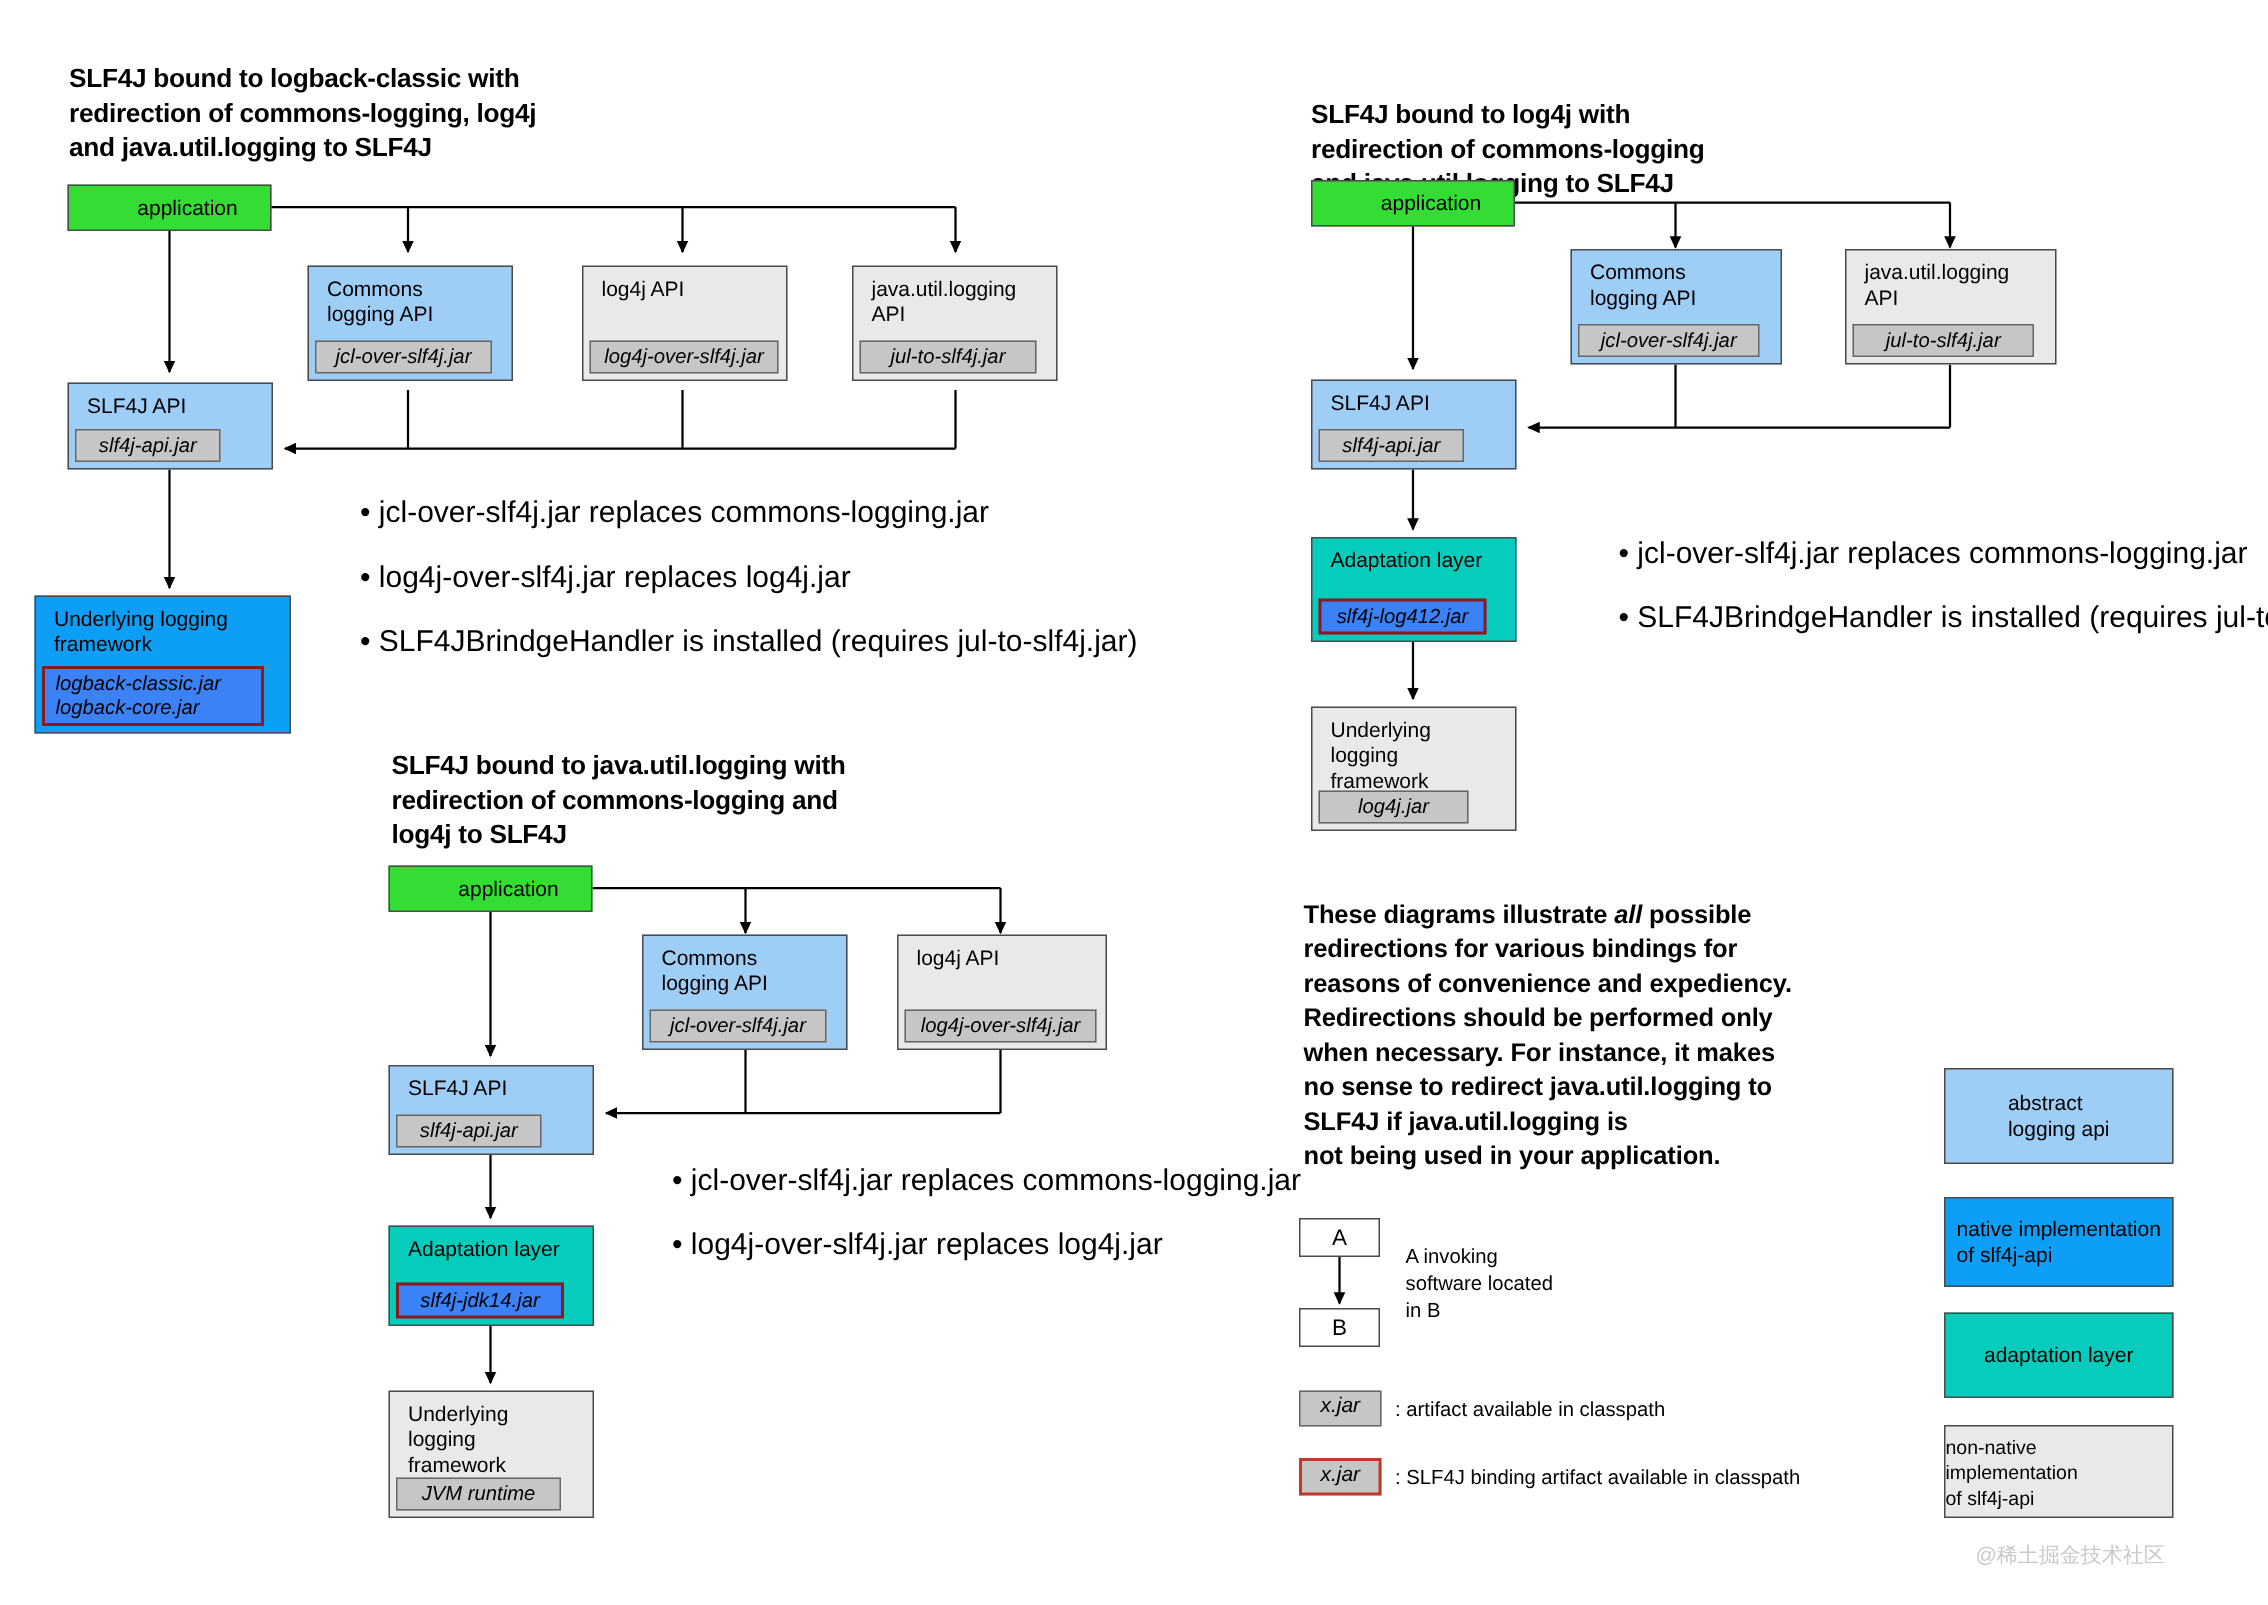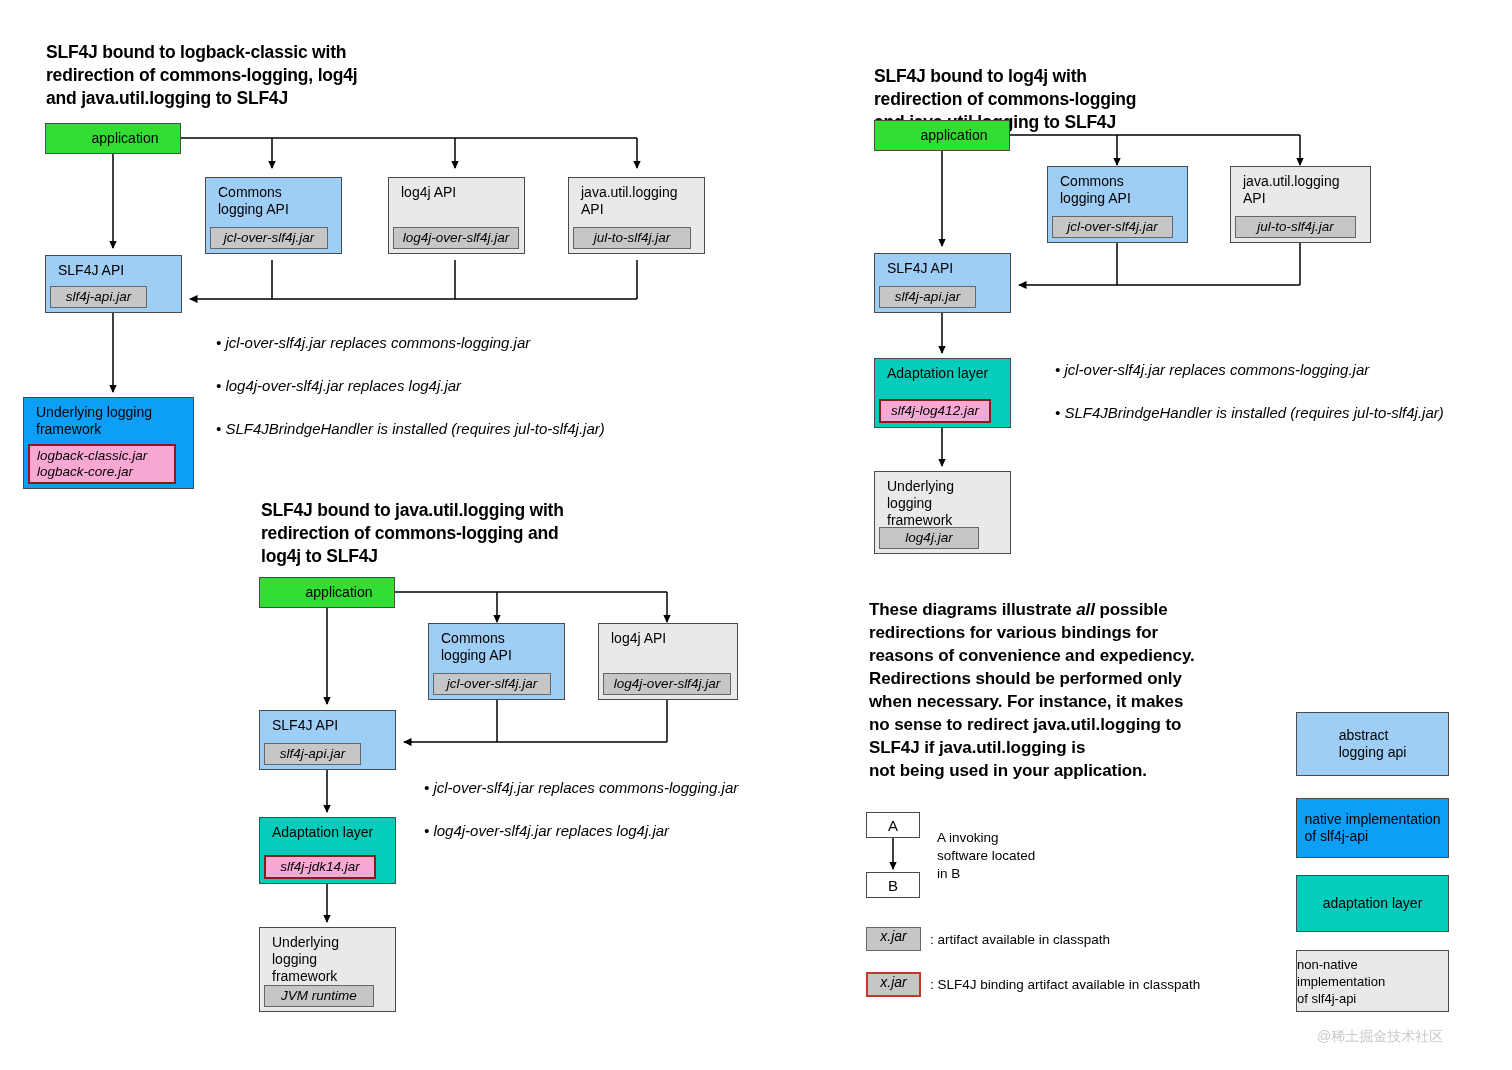--- a/index.html
+++ b/index.html
@@ -13,39 +13,39 @@
 
   
   .node{position:absolute;border:1.4px solid #4a4a4a;box-sizing:border-box;
         display:flex;flex-direction:column;align-items:center;}
   .node .ttl{font-size:14px;line-height:17px;text-align:left;width:100%;
              padding-top:6px;white-space:pre-line;padding-left:24px;}
   .jar{position:absolute;left:4px;bottom:4px;background:#c6c6c6;
        border:1.3px solid #666;box-sizing:border-box;font-style:italic;
        font-size:13.5px;line-height:16px;text-align:center;padding:2px 7px;
        white-space:pre-line;}
-  .jar.binding{border:2px solid #8b1a1a;background:#f9a8d4;}
+  .jar.binding{border:2px solid #8b1a1a;background:#3b82f6;}
 
   .green{background:#33dd33;}
   .lblue{background:#9ecdf5;}
   .dblue{background:#0d9ef5;}
   .teal{background:#06cdbb;}
   .grey{background:#e9e9e9;}
 
   
   .node.single .ttl{padding-top:0;display:flex;align-items:center;
                     justify-content:center;height:100%;}
 
   
   svg.wires{position:absolute;left:0;top:0;width:1512px;height:1070px;
             pointer-events:none;overflow:visible;}
 
   
-  .notes{position:absolute;font-style:italic;font-size:15px;line-height:21.5px;
-         white-space:pre-line;}
+  .notes{position:absolute;font-size:20px;line-height:21.5px;
+         white-space:pre-line;margin-left:24px;}
   .notes .b{display:block;}
 
   
   .para{position:absolute;font-weight:bold;font-size:17px;line-height:23px;
         white-space:pre-line;letter-spacing:-0.1px;}
   .para i{font-style:italic;}
 
   
   .legbox{position:absolute;border:1.4px solid #4a4a4a;box-sizing:border-box;
           background:#ffffff;display:flex;align-items:center;justify-content:center;

